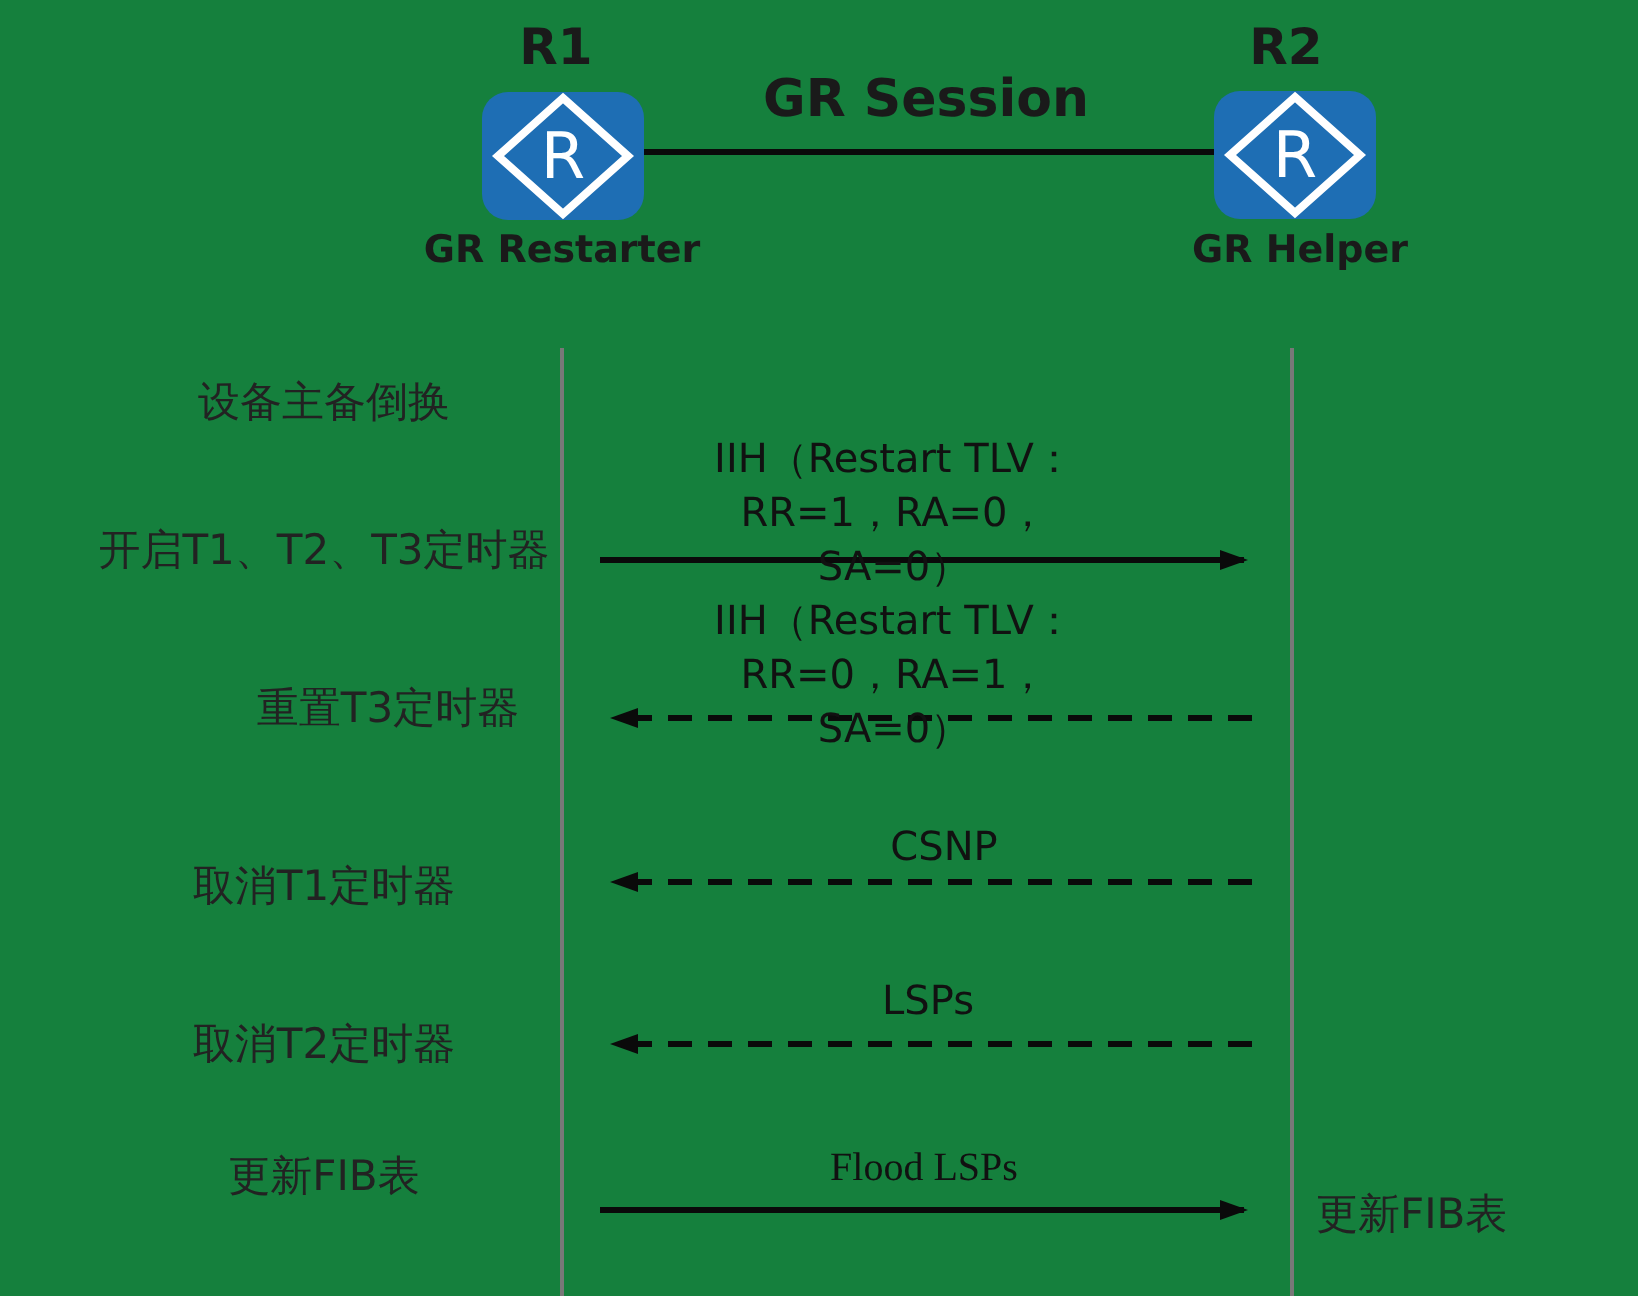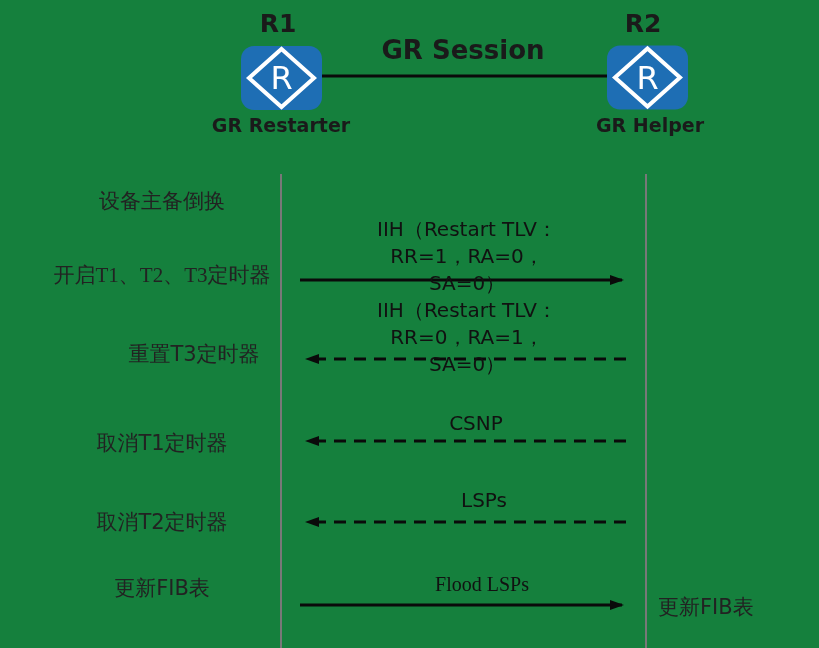--- a/index.html
+++ b/index.html
@@ -23,21 +23,21 @@
     font-size:21px;line-height:26px;color:#222222;
     font-family:"DejaVu Sans","Liberation Sans",sans-serif;
     white-space:nowrap;
     margin-left:24px;
   }
   .right-event-label{
     font-size:21px;color:#222222;white-space:nowrap;
   }
   .msg{
     font-size:20px;line-height:27px;text-align:center;
-    white-space:nowrap;color:#111111;z-index:3;margin-left:20px;
+    white-space:nowrap;color:#111111;z-index:3;
   }
   
   #gfx{position:absolute;left:0;top:0;z-index:1;}
   .lifeline{stroke:var(--lifeline-gray,#787878);stroke-width:2;}
   .toplink{stroke:var(--arrow-black,#000);stroke-width:3;}
   .arrow{stroke:var(--arrow-black,#000);stroke-width:3;fill:none;}
   .arrow.dashed{stroke-dasharray:12 8;}
   .router-body{fill:var(--router-blue,#1e6eb4);}
   .router-diamond{fill:none;stroke:#ffffff;stroke-width:4;}
   .router-letter{
@@ -83,41 +83,41 @@
   <svg class="abs txt" style="left:607px;top:45px;" width="81" height="65" viewBox="0 0 81 64">
     <rect class="router-body" x="0" y="0" width="81" height="64" rx="13" ry="13"></rect>
     <polygon class="router-diamond" points="40.5,3 73,32 40.5,61 8,32"></polygon>
     <text class="router-letter" x="40.5" y="43">R</text>
   </svg>
   <div class="abs center-text node-role txt" style="left:650px;top:114px;text-align:center;">GR Helper</div>
 
   <div class="abs center-text link-label txt" style="left:463px;top:35px;">GR Session</div>
 
   <div class="abs event-label txt" style="top:188px;">设备主备倒换</div>
-  <div class="abs event-label txt" style="top:262px;font-family:Liberation Serif, serif;">开启T1、T2、T3定时器</div>
+  <div class="abs event-label txt" style="top:262px;">开启T1、T2、T3定时器</div>
   <div class="abs event-label txt" style="top:341px;padding-left:32px;">重置T3定时器</div>
   <div class="abs event-label txt" style="top:430px;">取消T1定时器</div>
   <div class="abs event-label txt" style="top:509px;">取消T2定时器</div>
   <div class="abs event-label txt" style="top:575px;">
     <div>更新FIB表</div>
   </div>
 
   <div class="abs right-event-label txt" style="left:658px;top:593px;">更新FIB表</div>
 
   <div class="abs msg center-text" style="left:447px;top:216px;">
     <div>IIH（Restart TLV：</div>
     <div>RR=1，RA=0，</div>
     <div>SA=0）</div>
   </div>
   <div class="abs msg center-text" style="left:447px;top:297px;">
     <div>IIH（Restart TLV：</div>
     <div>RR=0，RA=1，</div>
     <div>SA=0）</div>
   </div>
-  <div class="abs msg center-text" style="left:456px;top:410px;">
+  <div class="abs msg center-text" style="left:472px;top:410px;">
     <div>CSNP</div>
   </div>
   <div class="abs msg center-text" style="left:464px;top:487px;">
     <div>LSPs</div>
   </div>
   <div class="abs msg center-text" style="left:462px;top:571px;font-family:Liberation Serif, serif;">
     <div>Flood LSPs</div>
   </div>
 
 </div>

